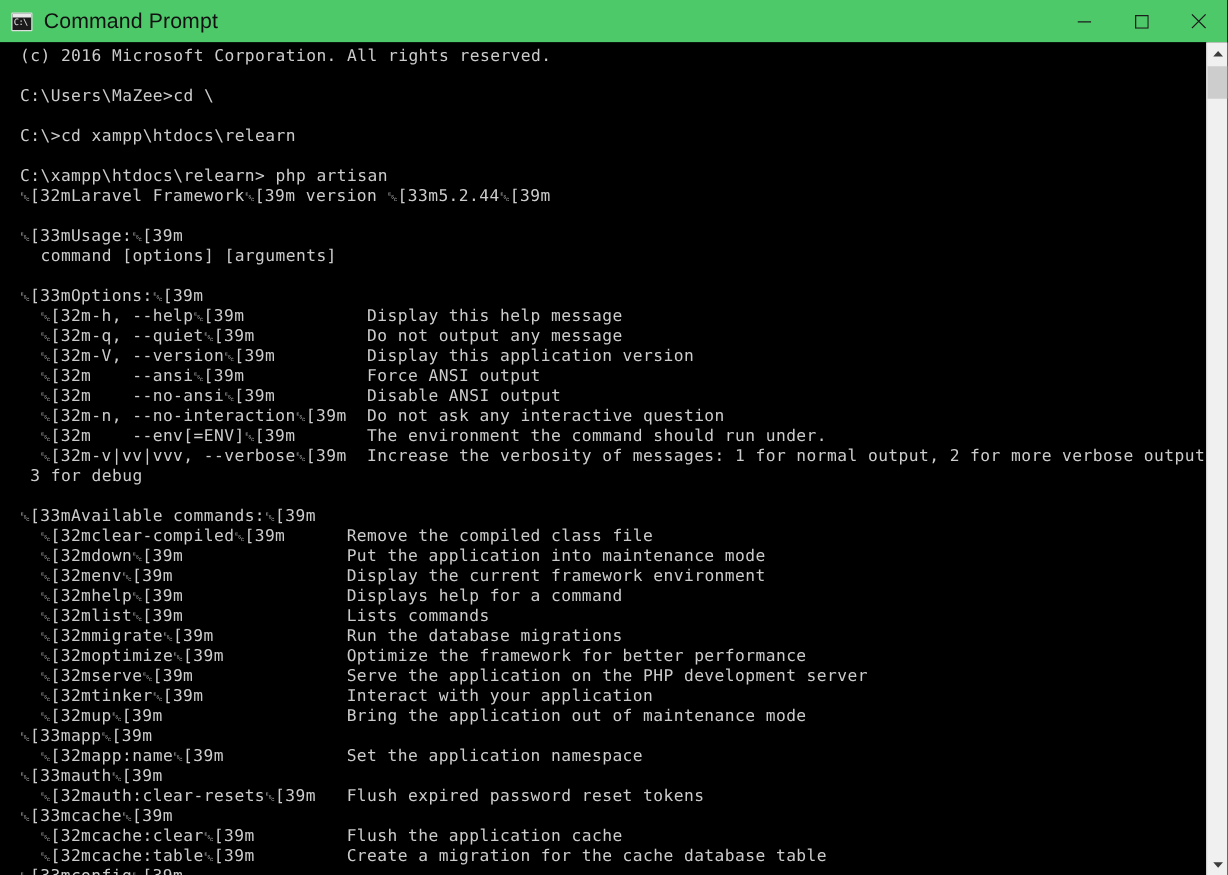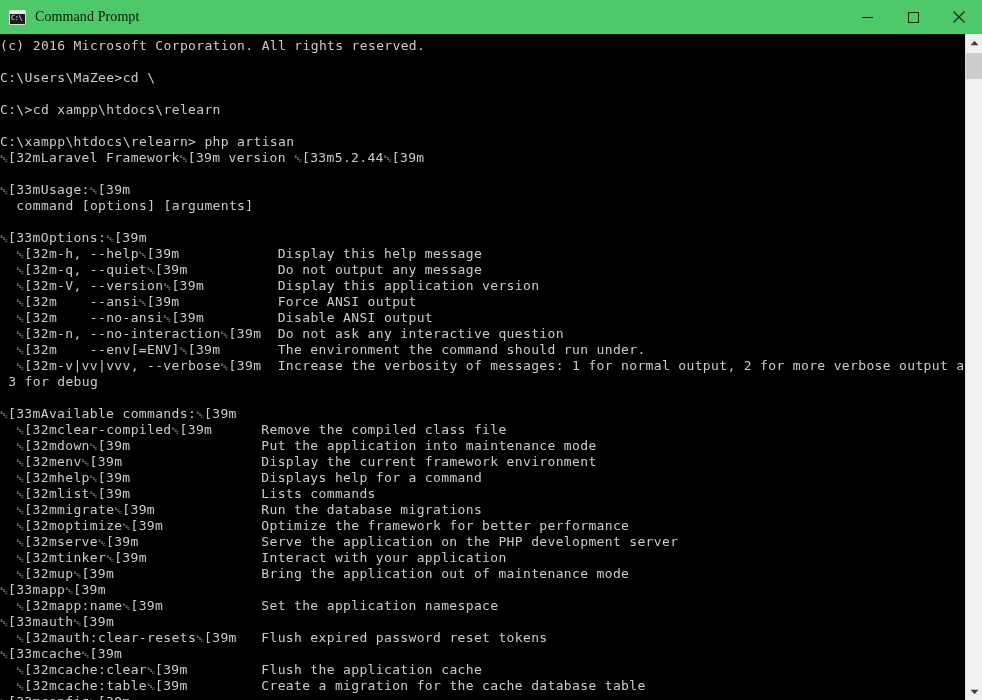--- a/index.html
+++ b/index.html
@@ -57,22 +57,22 @@
     position: absolute;
     left: 1px;
     top: 3px;
     font-family: "DejaVu Sans Mono", monospace;
     font-size: 7px;
     line-height: 9px;
     color: #e8e8e8;
     letter-spacing: -0.5px;
   }
   .title-text {
-    font-family: Liberation Serif, serif;
-    font-size: 14px;
+    font-family: Liberation Sans, sans-serif;
+    font-size: 17px;
     color: #111111;
     letter-spacing: 0.1px;
   }
   .win-controls {
     position: absolute;
     right: 0;
     top: 0;
     height: 34px;
     display: flex;
   }
@@ -96,21 +96,21 @@
     background: #000000;
     position: relative;
   }
   .console {
     flex: 1 1 auto;
     background: #000000;
     color: #cccccc;
     font-family: "DejaVu Sans Mono", monospace;
     font-size: 13px;
     line-height: 16px;
-    padding: 4px 0 0 0;
+    padding: 4px 0 0 16px;
     white-space: pre;
     overflow: hidden;
     box-sizing: border-box;
     letter-spacing: 0.35px;
   }
   .console .line {
     height: 16px;
     white-space: pre;
   }
   .esc {

